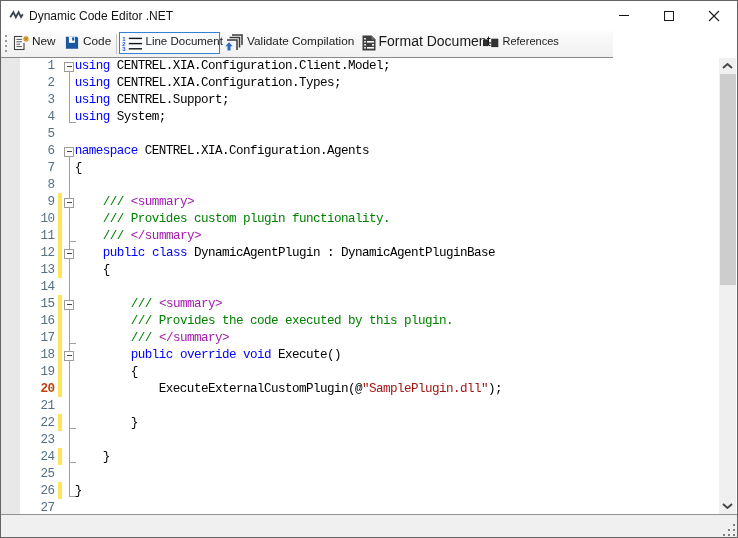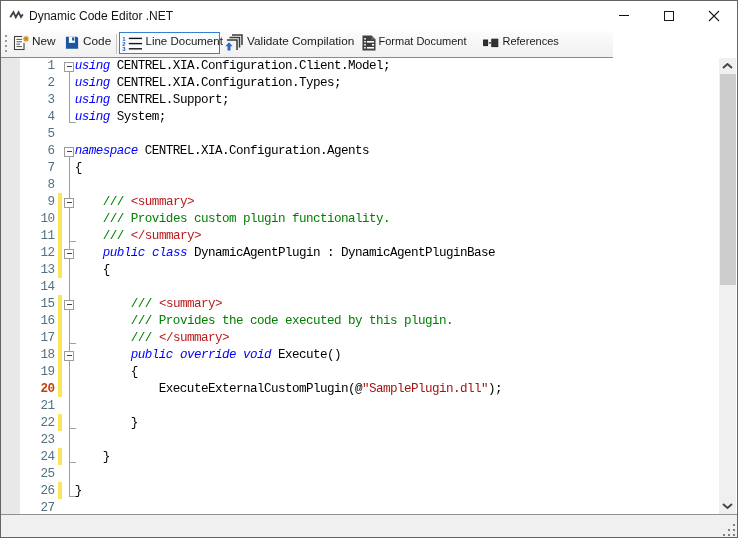--- a/index.html
+++ b/index.html
@@ -13,23 +13,23 @@
   
   #toolbar{left:1px;top:31px;width:612px;height:26px;
     background:linear-gradient(#fcfcfc,#f0f0f0);border-bottom:1px solid #8a8a8a;}
   .tbtext{position:absolute;top:4px;font-size:11.8px;line-height:12px;color:#1a1a1a;white-space:nowrap;}
   
   #editor{left:1px;top:58px;width:736px;height:456px;background:#fff;border-bottom:1px solid #919191;overflow:hidden;}
   #marginstrip{left:0px;top:0px;width:19px;height:456px;background:#e8e8e8;}
   pre{margin:0;font-family:"Liberation Mono",monospace;font-size:12.6px;letter-spacing:-0.5527px;line-height:17px;}
   #code{position:absolute;left:73.8px;top:0px;}
   #lnum{position:absolute;left:0;top:0px;width:53.5px;text-align:right;color:#527183;}
-  .k{color:#0000ff;font-style:italic;}
+  .k{color:#0000ff;}
   .g{color:#008000;}
-  .gy{color:#b91c1c;}
+  .gy{color:#a21caf;}
   .s{color:#a31515;}
   .cur{color:#c2410c;font-weight:bold;}
   .ybar{position:absolute;left:56.5px;width:4.5px;background:#fbe65a;}
   .fline{position:absolute;left:68px;width:1px;background:#9f9f9f;}
   .ftick{position:absolute;left:68px;width:6.5px;height:1px;background:#9f9f9f;}
   .fbox{position:absolute;left:63px;width:10px;height:10px;border:1px solid #9b9b9b;background:#fff;box-sizing:border-box;}
   .fbox::after{content:"";position:absolute;left:1.5px;top:3.5px;width:5px;height:1px;background:#444;}
   
   #vsb{left:719px;top:58px;width:17px;height:456px;background:#f0f0f0;}
   #vthumb{position:absolute;left:1px;top:16px;width:16px;height:211px;background:#cdcdcd;}
@@ -121,21 +121,21 @@
       <rect x="3.2" y="3" width="1.6" height="1.6"></rect>
         <rect x="3.2" y="6" width="1.6" height="1.6"></rect>
       <rect x="3.2" y="9" width="1.6" height="1.6"></rect>
         <rect x="3.2" y="12" width="1.6" height="1.6"></rect>
       <rect x="6" y="6" width="7" height="1.6"></rect>
       <rect x="6" y="9" width="7" height="1.6"></rect>
       <rect x="6" y="12" width="7" height="1.6"></rect>
     </g>
     <rect x="6" y="8.6" width="5" height="2.4" fill="#3f3f3f"></rect>
   </svg>
-  <div class="tbtext" style="left:377.5px;font-size:11px;">Format Document</div>
+  <div class="tbtext" style="left:377.5px;font-size:14px;">Format Document</div>
 
   <svg class="abs" style="left:482px;top:6px" width="16" height="12" viewBox="0 0 16 12">
     <rect x="0.6" y="3" width="4" height="5.6" fill="#333" stroke="#222" stroke-width="1"></rect>
     <rect x="5.8" y="5.2" width="2.2" height="1.4" fill="#333"></rect>
     <rect x="8.8" y="2.2" width="6" height="7.4" fill="#333" stroke="#222" stroke-width="1"></rect>
   </svg>
   <div class="tbtext" style="left:501.5px;font-size:11px;">References</div>
 </div>
 
 <div id="editor" class="abs">

